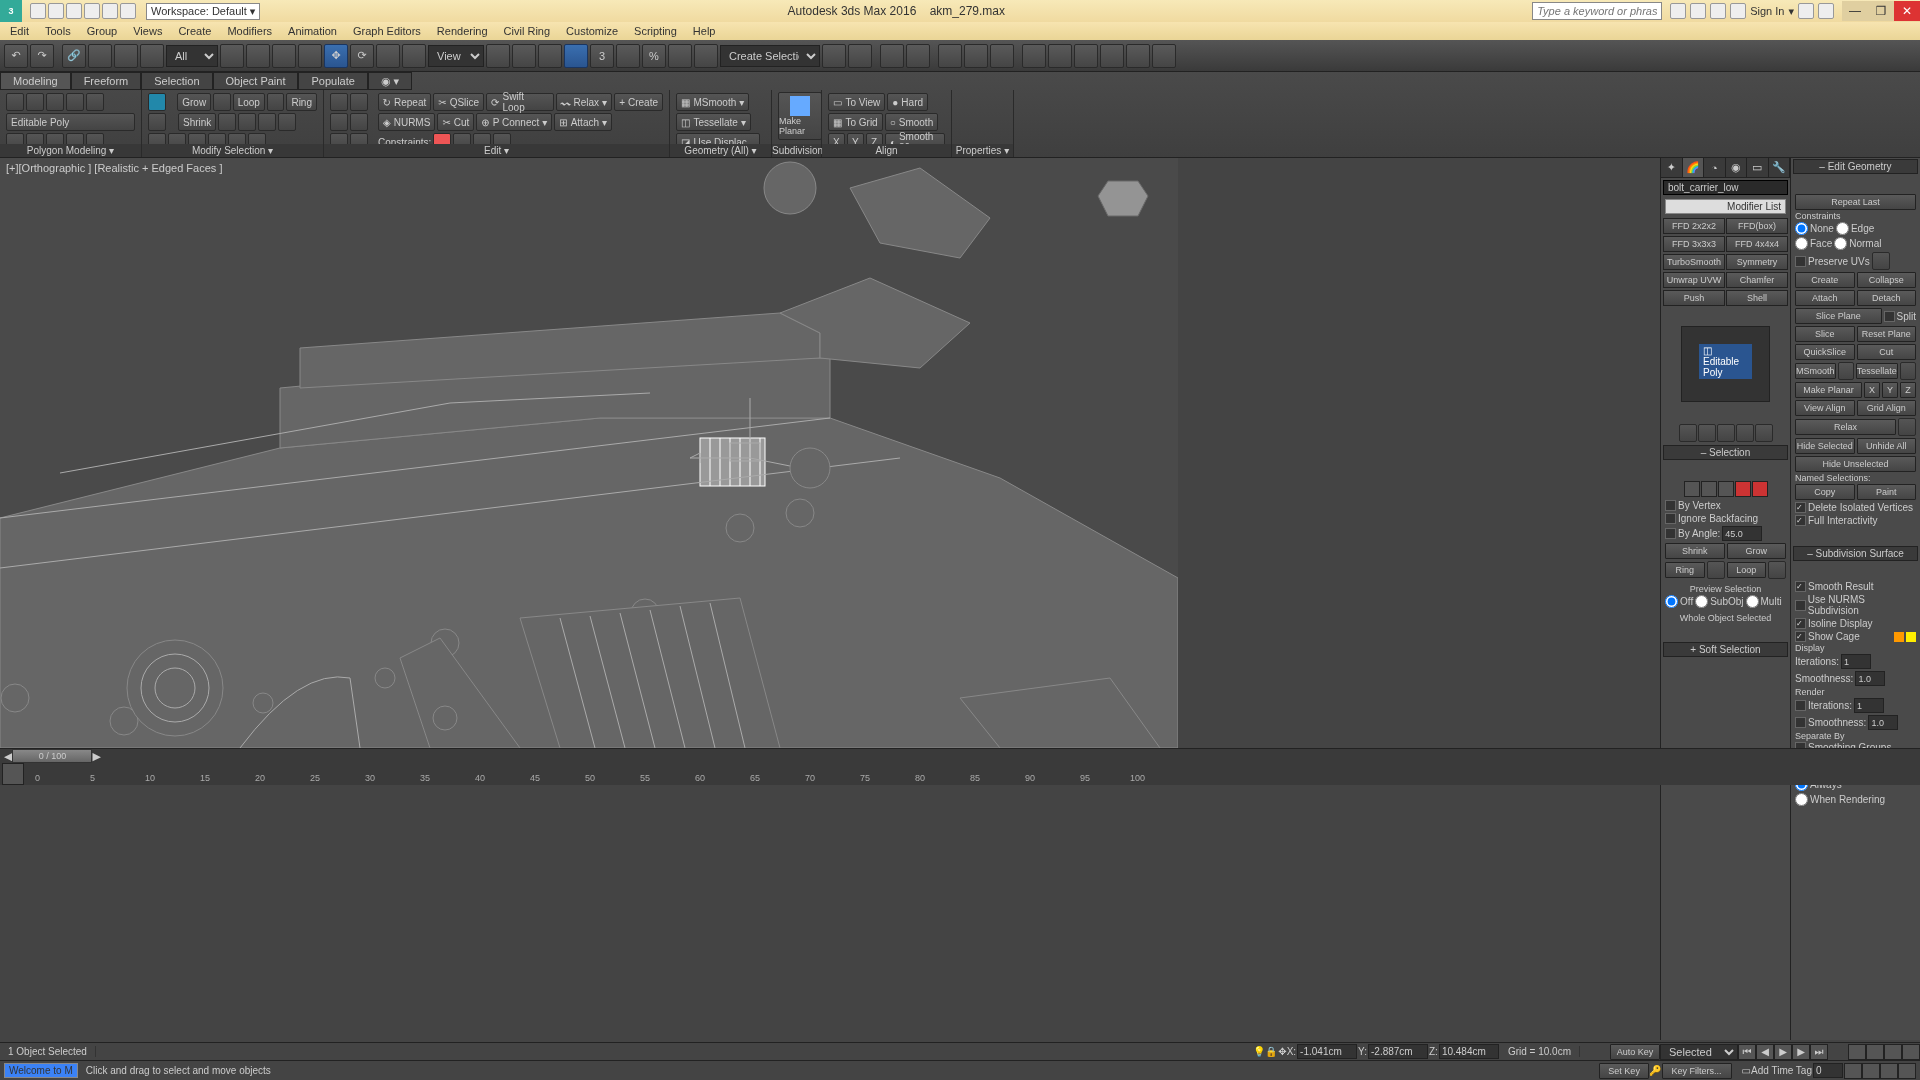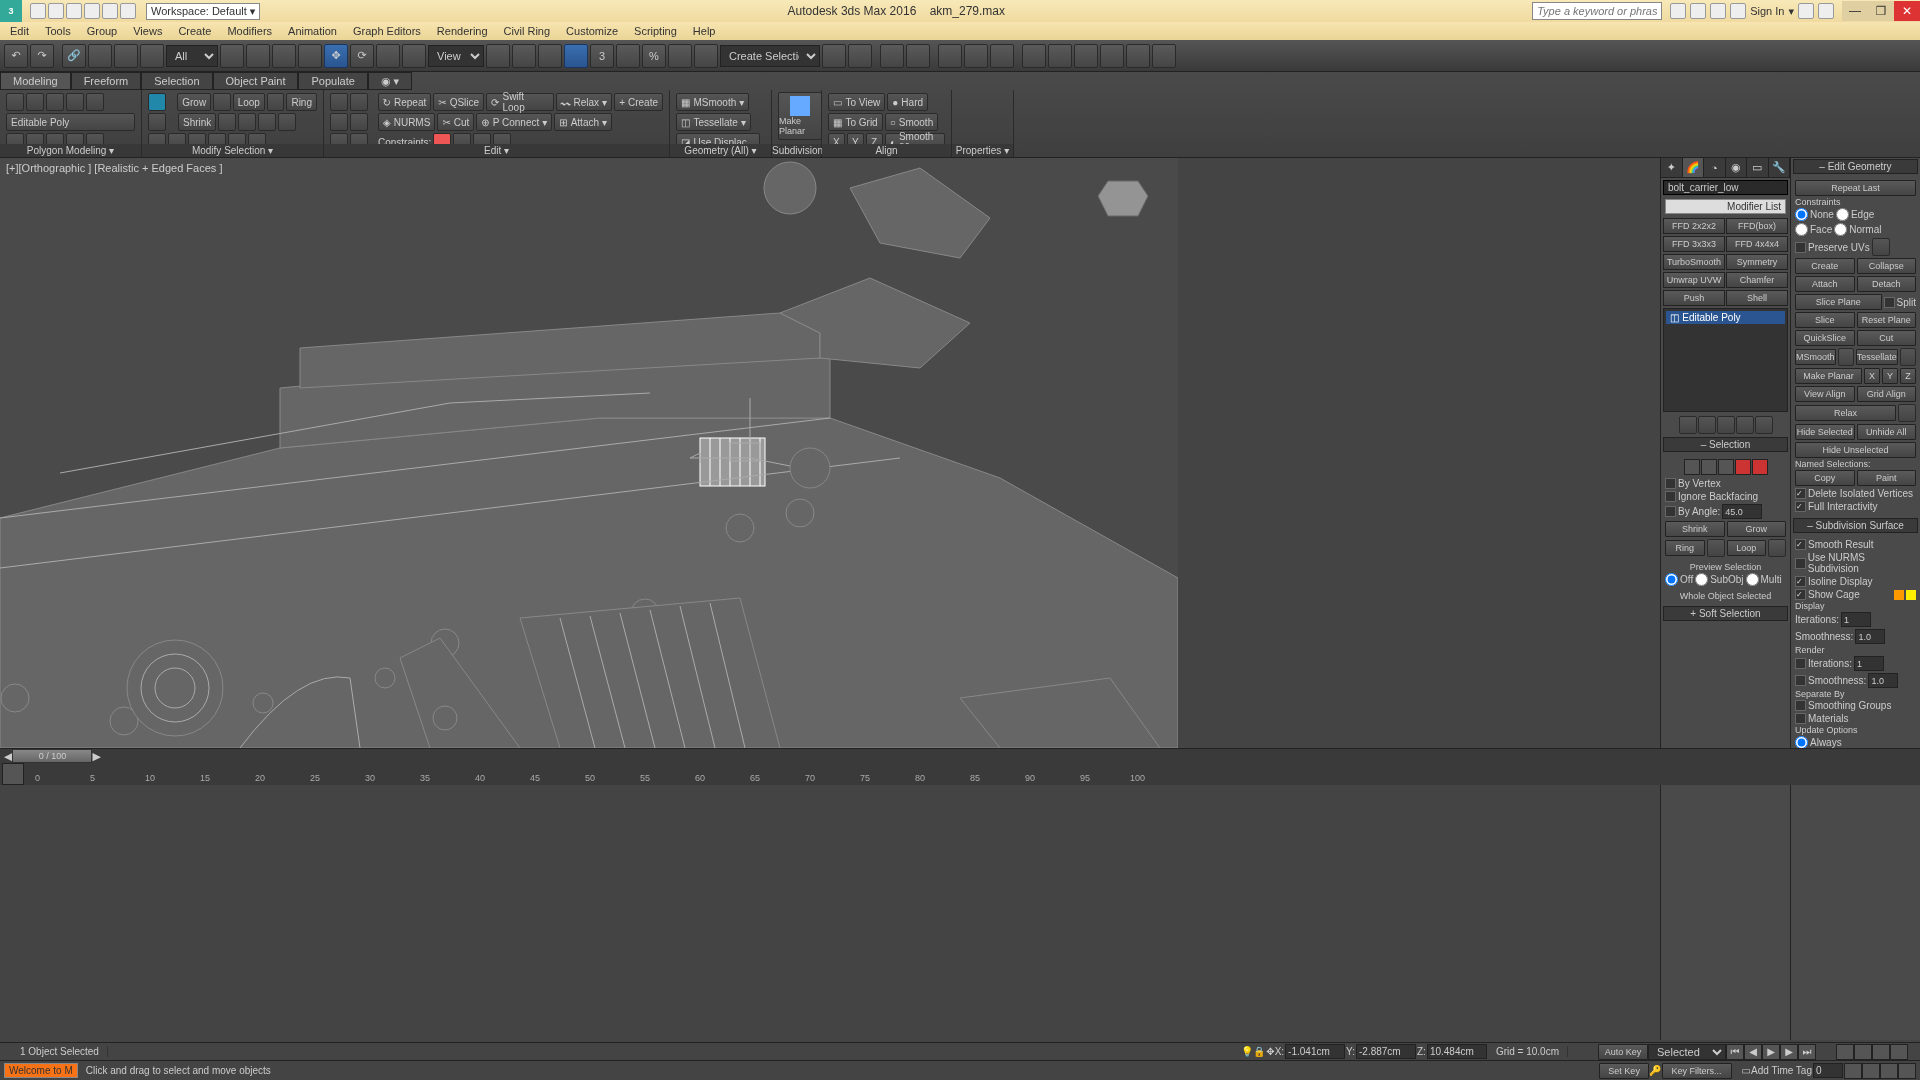--- a/index.html
+++ b/index.html
@@ -47,52 +47,52 @@
 .viewport-wrap { position:absolute; top:158px; left:0; width:1178px; height:590px; background:#4a4a4a; }
 .viewport-label { position:absolute; top:4px; left:6px; color:#ccc; font-size:11px; z-index:5;}
 
 
 .cmd-panel { position:absolute; top:158px; right:0; width:130px; bottom:40px; background:#4a4a4a; border-left:1px solid #222; overflow:hidden;}
 .cmd-panel2 { position:absolute; top:158px; right:130px; width:130px; bottom:40px; background:#4a4a4a; border-left:1px solid #222; overflow:hidden;}
 .cmd-tabs { display:flex; height:20px; background:#3a3a3a; border-bottom:1px solid #222;}
 .cmd-tab { flex:1; border-right:1px solid #222; display:flex; align-items:center; justify-content:center;}
 .cmd-tab.active { background:#555;}
 .rollout-hdr { background:#3a3a3a; border:1px solid #222; text-align:center; font-size:10px; padding:1px 0; margin:1px 2px;}
-.rollout-body { padding:4px 4px; font-size:10px;}
+.rollout-body { padding:18px 4px; font-size:10px;}
 .rollout-body .row { display:flex; align-items:center; gap:2px; padding:1px 0;}
 .small-btn { flex:1; height:16px; background:linear-gradient(#5a5a5a,#454545); border:1px solid #222; font-size:9px; color:#ccc; text-align:center; line-height:14px; border-radius:1px;}
 .small-input { width:100%; height:15px; background:#333; border:1px solid #222; color:#ccc; font-size:9px; padding:0 2px;}
 .chk { width:11px; height:11px; background:#333; border:1px solid #666;}
 .chk.on::after { content:"✓"; font-size:8px; color:#ddd; display:block; line-height:9px;}
 .obj-name { background:#2a2a2a; border:1px solid #000; padding:1px 4px; font-size:10px; margin:2px;}
 .mod-combo { background:#ddd; color:#333; border:1px solid #888; font-size:10px; padding:1px 4px; margin:2px;text-align:right;}
 .mod-btns-row { display:flex; gap:1px; margin:2px;}
 .mod-btn { flex:1; height:16px; background:linear-gradient(#5a5a5a,#454545); border:1px solid #222; font-size:9px; color:#ccc; text-align:center; line-height:14px;}
-.mod-stack { margin:2px; border:1px solid #222; background:#333; height:104px; padding:2px;}
+.mod-stack { margin:20px; border:1px solid #222; background:#333; height:76px; padding:17px;}
 .mod-stack-item { padding:1px 4px; font-size:10px; background:#2a5590; color:#fff;}
 .sel-icons { display:flex; gap:1px; justify-content:center; padding:2px;}
 .sel-icon { width:16px; height:16px; border:1px solid #222;}
 .sel-icon.red { background:#c33;}
 .sel-icon.gray { background:#555;}
 
 
 .time-area { position:absolute; top:748px; left:0; right:0px; height:36px; background:#444; border-top:1px solid #222;}
 .time-slider { height:14px; background:#3a3a3a; display:flex; align-items:center;}
 .time-handle { width:80px; height:14px; background:linear-gradient(#888,#666); border:1px solid #333; text-align:center; font-size:9px; line-height:12px;}
 .time-cfg { width:22px; height:22px; background:#555; border:1px solid #222;}
 .time-track { height:22px; background:#3a3a3a; display:flex; position:relative; padding-left:26px;}
 .time-tick { position:absolute; bottom:2px; font-size:9px; color:#aaa;}
 
-.status-bar { position:absolute; bottom:20px; left:0; right:0; height:18px; background:#444; border-top:1px solid #222; display:flex; align-items:center; padding:0 12px; font-size:10px;}
+.status-bar { position:absolute; bottom:20px; left:0; right:0; height:18px; background:#444; border-top:1px solid #222; display:flex; align-items:center; padding:0 0; font-size:10px;}
 .status-bar .seg { padding:0 8px; border-right:1px solid #333;}
 .coord-box { background:#333; border:1px solid #222; width:60px; height:15px; padding:0 2px; font-size:10px; color:#ccc; margin:0 1px;}
 .anim-btn { width:18px; height:16px; background:#555; border:1px solid #222; display:inline-flex; align-items:center; justify-content:center;}
 
 .prompt-bar { position:absolute; bottom:0; left:0; right:0; height:20px; background:#444; border-top:1px solid #222; display:flex; align-items:center; padding:0 4px; font-size:10px;}
-.prompt-box { background:#f97316; color:#333; border:1px solid #888; padding:1px 4px; font-size:10px;}
+.prompt-box { background:#3b82f6; color:#333; border:1px solid #888; padding:1px 4px; font-size:10px;}
 
 svg.wire { width:100%; height:100%; }
 svg.wire path, svg.wire line, svg.wire polyline, svg.wire circle, svg.wire rect { stroke:#aaa; stroke-width:1; fill:none;}
 svg.wire .sel { stroke:#fff; stroke-width:1;}
 svg.wire .face { fill:#666; stroke:#888;}
 svg.wire .facesel { fill:#999; stroke:#fff;}
 
 .viewcube { position:absolute; top:8px; right:20px; width:70px; height:70px; z-index:5;}
 </style>
 </head>

